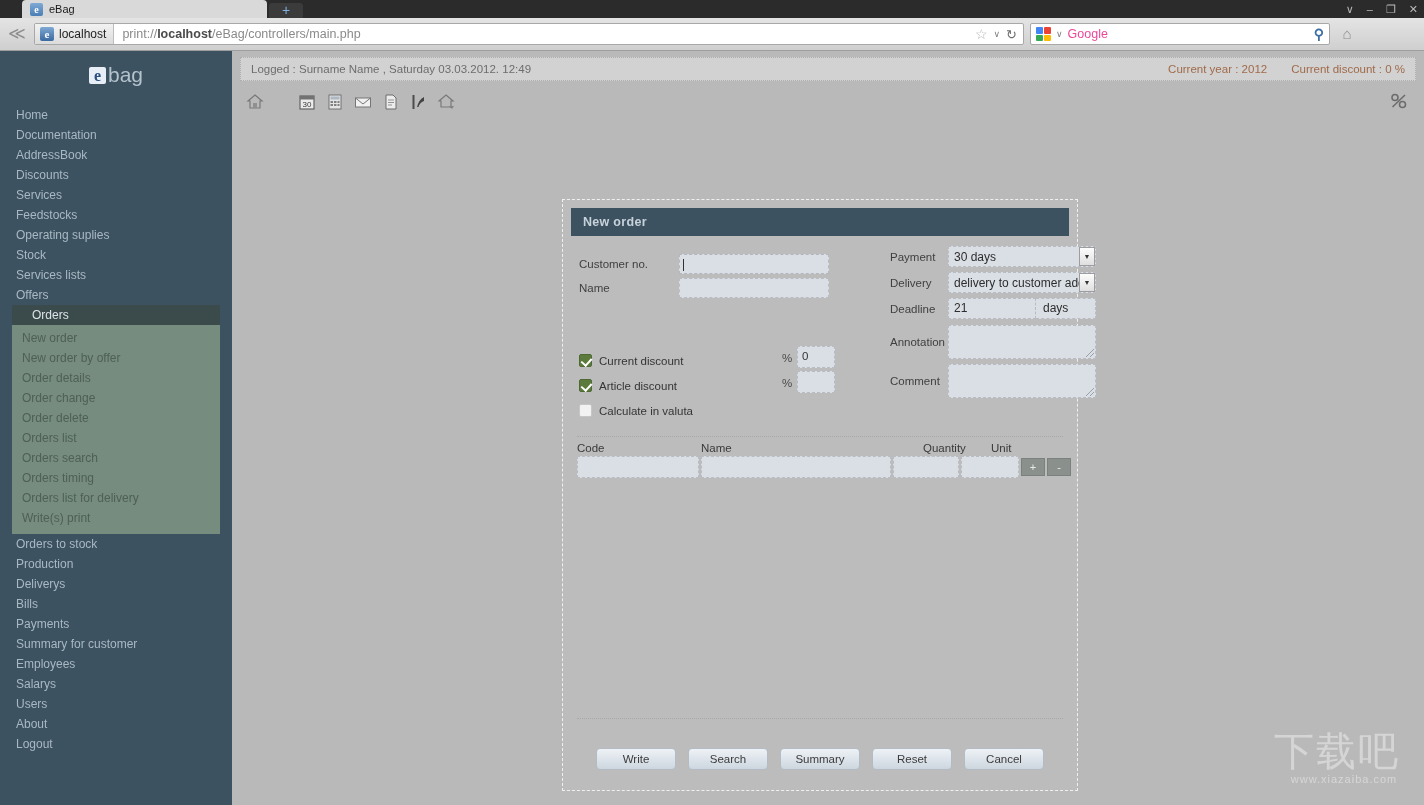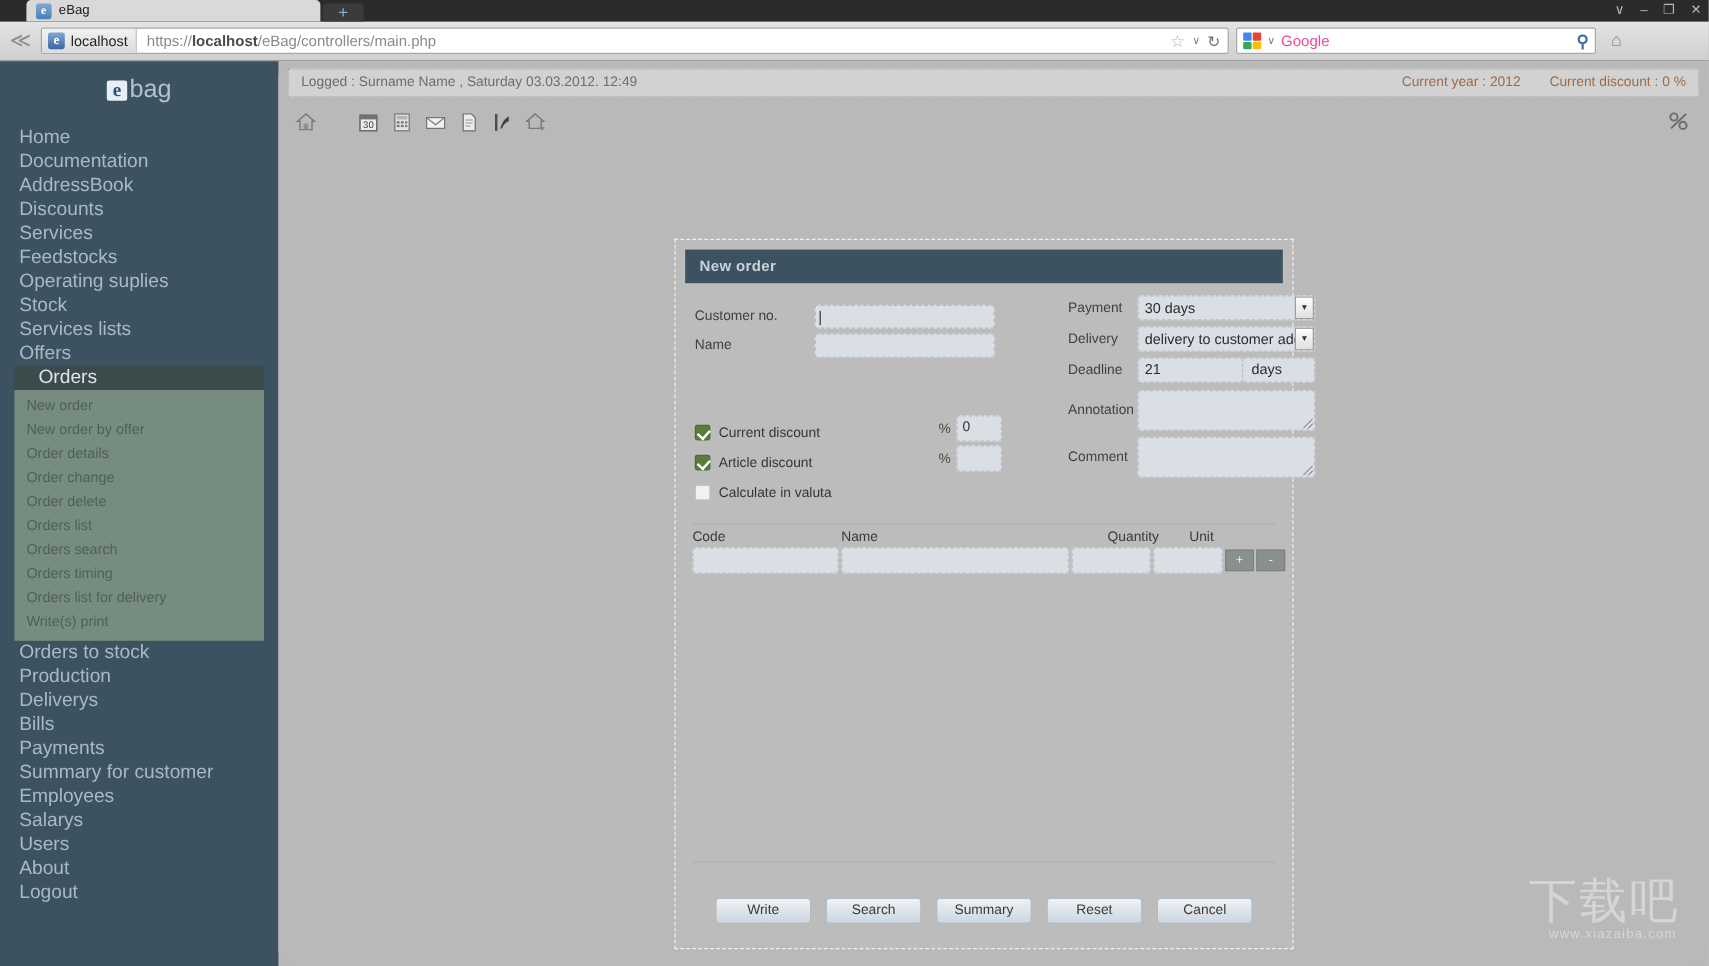--- a/index.html
+++ b/index.html
@@ -102,21 +102,21 @@
   .logo-inner { display:inline-flex; align-items:center; font-size:21px; }
   .logo-e {
     background:#e8eef5; color:#2b4f7e; font-family:"Liberation Serif", serif;
     font-weight:bold; font-size:16px; width:17px; height:17px; line-height:17px;
     text-align:center; border-radius:2px; margin-right:2px;
   }
   .logo-bag { color:#b4c2cc; font-size:21px; letter-spacing:0px; }
 
   .nav { margin-top: 2px; }
   .nav-item {
-    height: 20px; line-height: 20px; font-size: 16px; color:#a9b9c4;
+    height: 20px; line-height: 20px; font-size: 12px; color:#a9b9c4;
     padding-left: 16px; cursor:default;
   }
   .nav-item.active {
     background:#3b4a4a; color:#dbe4ea; padding-left: 20px; width: 208px; margin-left: 12px;
   }
   .submenu { background:#768c7e; width: 208px; margin-left: 12px; padding: 3px 0 6px 0; }
   .sub-item {
     height: 20px; line-height:20px; font-size:12px; color:#4f6055; padding-left: 10px; cursor:default;
   }
 
@@ -258,21 +258,21 @@
   </div>
 
   <div class="navbar">
     <div class="backbtn">≪</div>
     <div class="urlbar">
       <div class="site-identity">
         <span class="site-favicon">e</span>
         <span>localhost</span>
       </div>
       <div class="urltext">
-        <span>https://</span><b>localhost</b><span>/eBag/controllers/main.php</span>
+        <span>print://</span><b>localhost</b><span>/eBag/controllers/main.php</span>
       </div>
       <div class="url-right">
         <span class="star">☆</span>
         <span class="chev">∨</span>
         <span class="reload">↻</span>
       </div>
     </div>
     <div class="searchbar">
       <span class="g-icon">
         <i class="g-i-1"></i>

